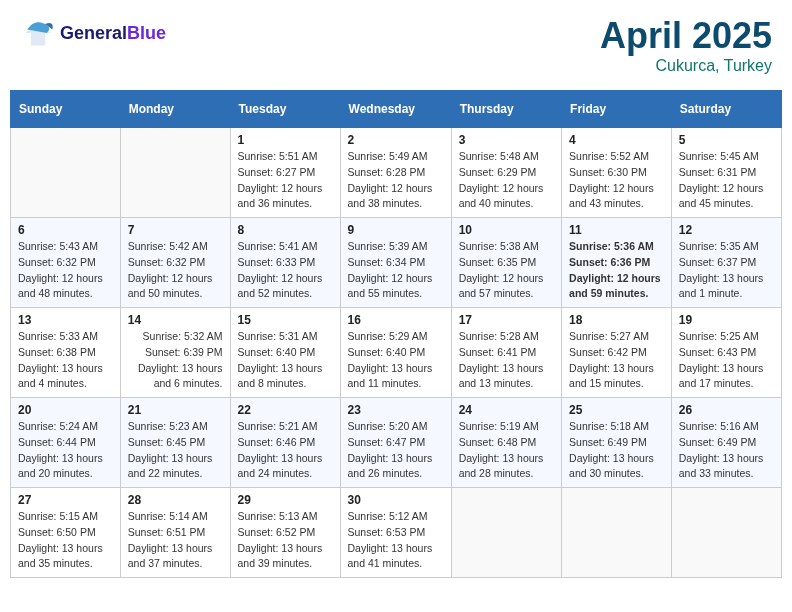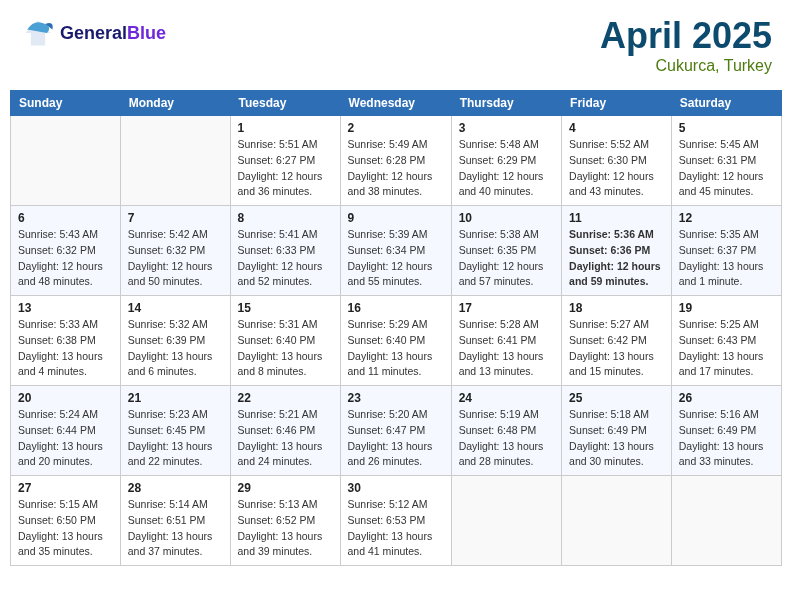--- a/index.html
+++ b/index.html
@@ -21,32 +21,32 @@
       text-align: right;
     }
     .month-title {
       font-size: 36px;
       font-weight: bold;
       color: #0c4a6e;
       text-align: right;
     }
     .location {
       font-size: 16px;
-      color: #4d7c0f;
+      color: #0f766e;
     }
     .calendar {
       width: 100%;
       border-collapse: collapse;
       font-size: 11px;
     }
     .calendar th {
       background: #2e6eb5;
       color: #fff;
       text-align: left;
-      padding: 5px 8px;
+      padding: 11px 8px;
       font-size: 12px;
       font-weight: bold;
       border: 1px solid #2e6eb5;
     }
     .calendar td {
       border: 1px solid #ccc;
       vertical-align: top;
       padding: 5px 7px;
       width: 113px;
       min-height: 80px;
@@ -209,21 +209,21 @@
       </tr>
       <tr>
         <td>
           <span class="day-num">13</span>
           <div class="day-info" style="white-space: pre-line;">Sunrise: 5:33 AM
 Sunset: 6:38 PM
 Daylight: 13 hours and 4 minutes.</div>
         </td>
         <td>
           <span class="day-num">14</span>
-          <div class="day-info" style="white-space: pre-line;">Sunrise: 5:32 AM
+          <div class="day-info" style="white-space: pre-line; text-align: right;">Sunrise: 5:32 AM
 Sunset: 6:39 PM
 Daylight: 13 hours and 6 minutes.</div>
         </td>
         <td>
           <span class="day-num">15</span>
           <div class="day-info" style="white-space: pre-line;">Sunrise: 5:31 AM
 Sunset: 6:40 PM
 Daylight: 13 hours and 8 minutes.</div>
         </td>
         <td>

